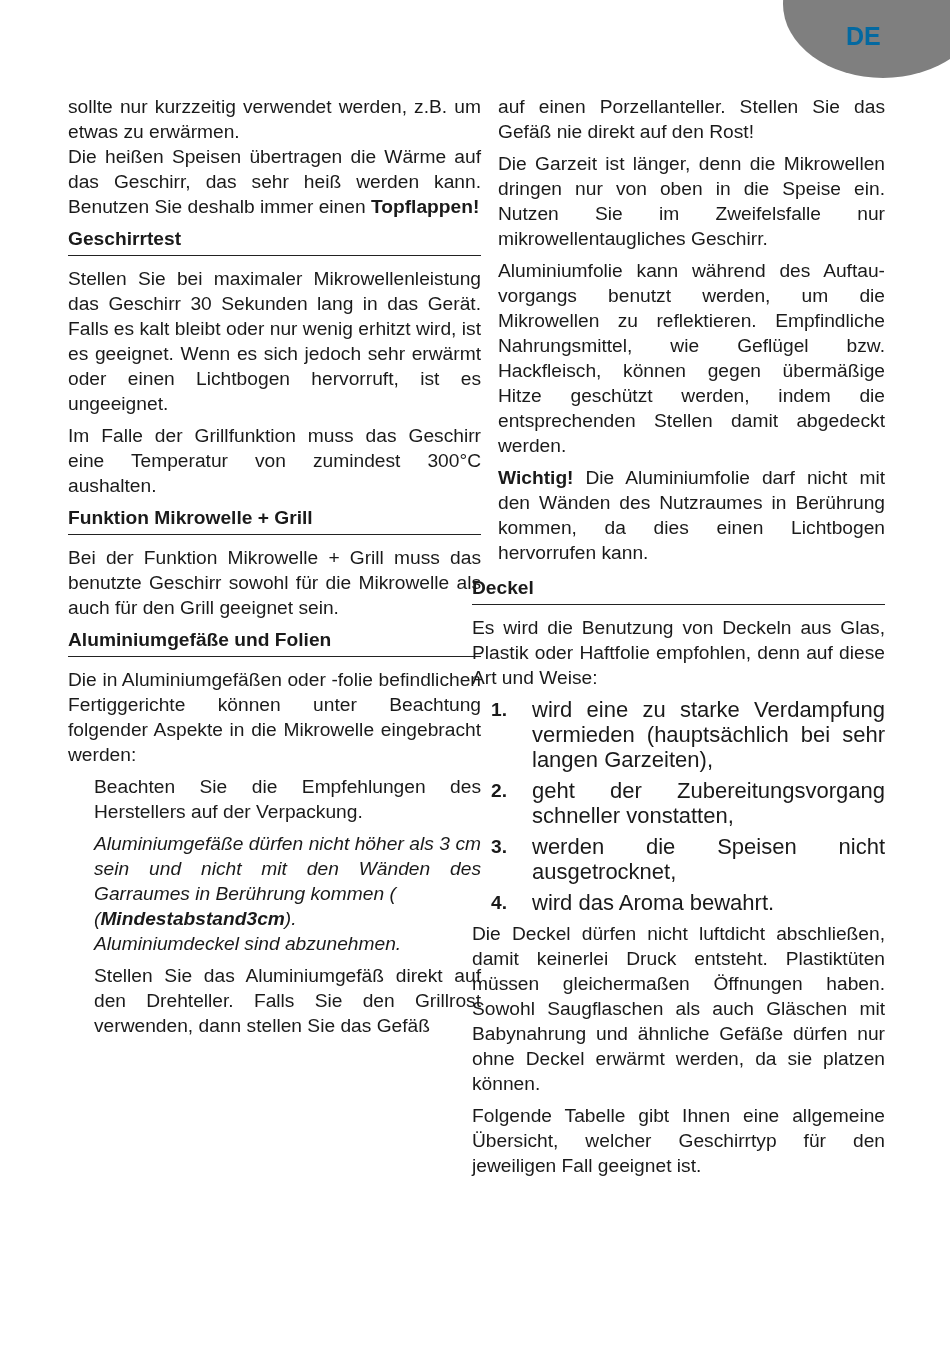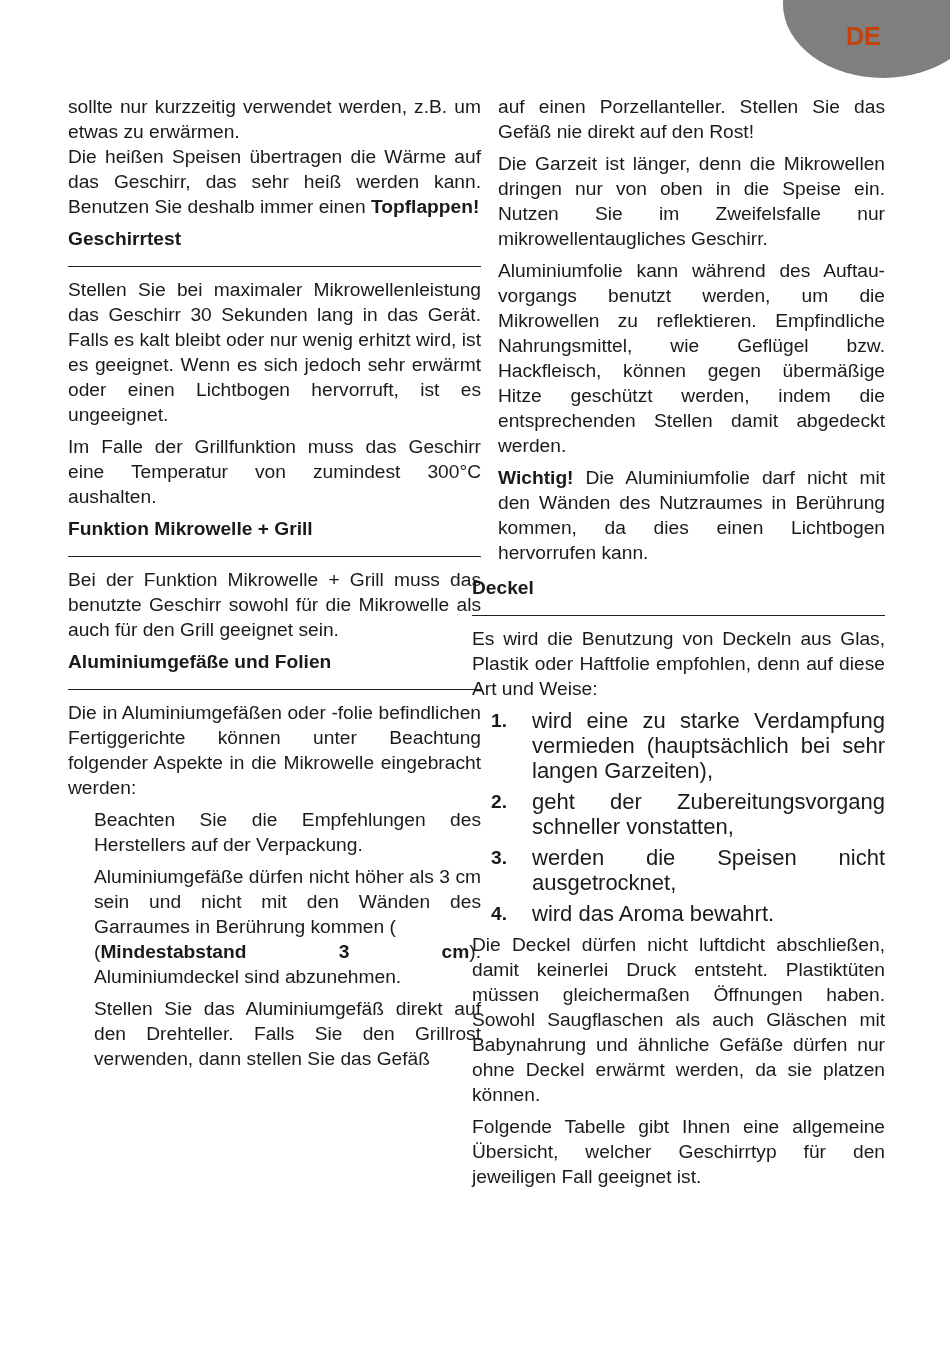--- a/index.html
+++ b/index.html
@@ -5,38 +5,38 @@
   html, body { margin: 0; padding: 0; background: #ffffff; }
   body {
     width: 950px; height: 1348px; position: relative; overflow: hidden;
     font-family: "Liberation Sans", sans-serif; color: #1a1a1a;
   }
   .badge {
     position: absolute; left: 783px; top: -70px; width: 200px; height: 148px;
     border-radius: 50%; background: #7f7f7f;
   }
   .badge-text {
-    position: absolute; left: 846px; top: 22px; color: #c2410c;
+    position: absolute; left: 846px; top: 22px; color: #0369a1;
     font-weight: bold; font-size: 25px; letter-spacing: 0px;
   }
   .col { position: absolute; top: 94px; }
   .col-left { left: 28px; width: 413px; margin-left: 40px; }
   .col-right { left: 472px; width: 413px; }
   p {
     margin: 0 0 7px 0; font-size: 19.2px; line-height: 25px;
     text-align: justify; text-align-last: left;
   }
   p.nomb { margin-bottom: 0; }
   .ind { margin-left: 26px; }
   h3 {
     margin: 4px 0 10px 0; font-size: 19.2px; line-height: 25px; font-weight: bold;
-    border-bottom: 1.5px solid #222; padding-bottom: 15px;
+    border-bottom: 1.5px solid #222; padding-bottom: 4px;
   }
   b { font-weight: bold; }
-  .jl { display: flex; justify-content: space-between; }
+  .jl { display: flex; }
   ol { list-style: none; margin: 0 0 6px 0; padding: 0; }
   ol li { display: flex; margin-bottom: 6px; }
   ol li .num { width: 60px; flex: none; font-weight: bold; font-size: 19.2px; line-height: 25px; padding-left: 19px; box-sizing: border-box; }
   ol li .txt { flex: 1; font-size: 22px; line-height: 25px; text-align: justify; text-align-last: left; }
 </style>
 </head>
 <body>
 
 <div class="badge"></div>
 <div class="badge-text">DE</div>
@@ -49,21 +49,21 @@
   <p>Stellen Sie bei maximaler Mikrowellenleistung das Geschirr 30 Sekunden lang in das Gerät. Falls es kalt bleibt oder nur wenig erhitzt wird, ist es geeignet. Wenn es sich jedoch sehr erwärmt oder einen Lichtbogen hervorruft, ist es ungeeignet.</p>
 
   <p>Im Falle der Grillfunktion muss das Geschirr eine Temperatur von zumindest 300°C aushalten.</p>
 
   <h3>Funktion Mikrowelle + Grill</h3>
   <p>Bei der Funktion Mikrowelle + Grill muss das benutzte Geschirr sowohl für die Mikrowelle als auch für den Grill geeignet sein.</p>
 
   <h3>Aluminiumgefäße und Folien</h3>
   <p>Die in Aluminiumgefäßen oder -folie befindlichen Fertiggerichte können unter Beachtung folgender Aspekte in die Mikrowelle eingebracht werden:</p>
   <p class="ind">Beachten Sie die Empfehlungen des Herstellers auf der Verpackung.</p>
-  <div class="ind" style="margin-bottom:7px;">
+  <div class="ind" style="margin-bottom:7px;font-style:italic;">
     <p class="nomb">Aluminiumgefäße dürfen nicht höher als 3 cm sein und nicht mit den Wänden des Garraumes in Berührung kommen (</p>
     <div class="jl" style="font-size:19.2px;line-height:25px;">
       <span><span style="font-weight:normal">(</span><b>Mindestabstand</b></span>
       <b>3</b>
       <span><b>cm</b><span>).</span></span>
     </div>
     <p class="nomb">Aluminiumdeckel sind abzunehmen.</p>
   </div>
   <p class="ind">Stellen Sie das Aluminiumgefäß direkt auf den Drehteller. Falls Sie den Grillrost verwenden, dann stellen Sie das Gefäß</p>
 </div>

